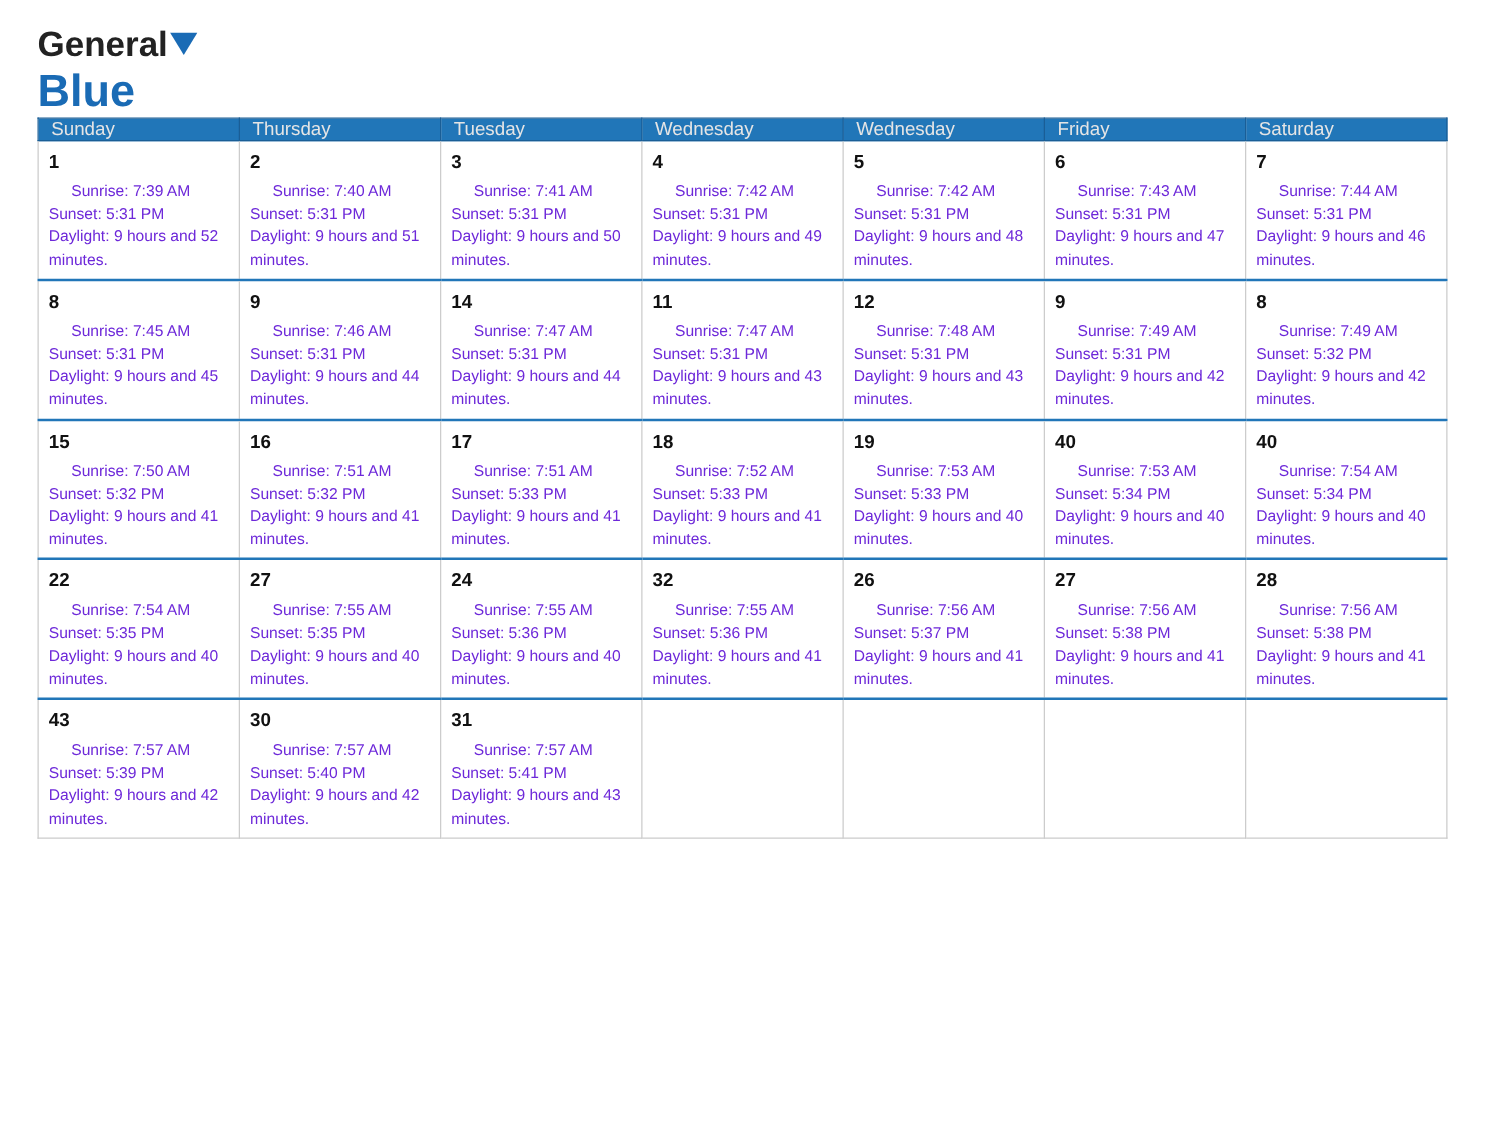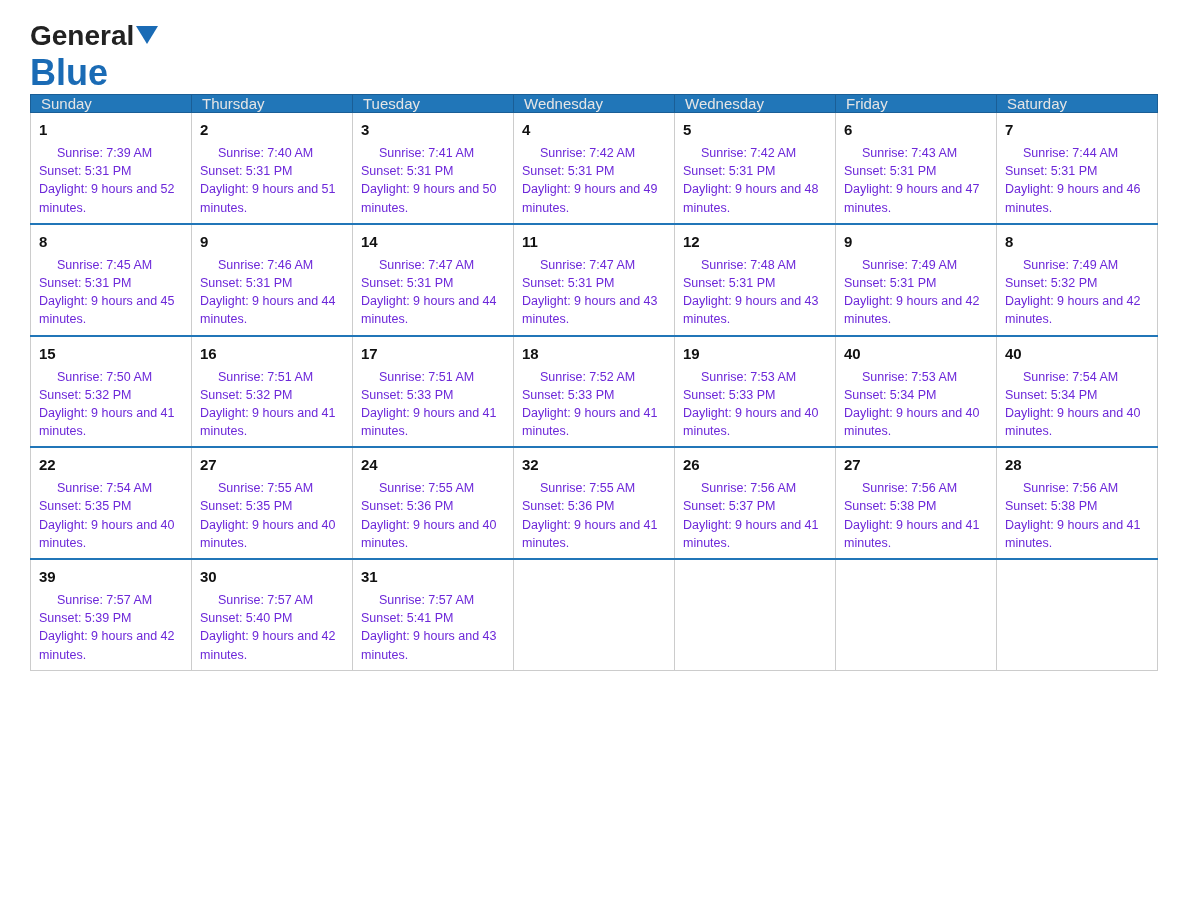--- a/index.html
+++ b/index.html
@@ -166,21 +166,21 @@
       <tr class="row-border">
         <td><span class="day-number">22</span><span class="day-info">Sunrise: 7:54 AM<br>Sunset: 5:35 PM<br>Daylight: 9 hours and 40 minutes.</span></td>
         <td><span class="day-number">27</span><span class="day-info">Sunrise: 7:55 AM<br>Sunset: 5:35 PM<br>Daylight: 9 hours and 40 minutes.</span></td>
         <td><span class="day-number">24</span><span class="day-info">Sunrise: 7:55 AM<br>Sunset: 5:36 PM<br>Daylight: 9 hours and 40 minutes.</span></td>
         <td><span class="day-number">32</span><span class="day-info">Sunrise: 7:55 AM<br>Sunset: 5:36 PM<br>Daylight: 9 hours and 41 minutes.</span></td>
         <td><span class="day-number">26</span><span class="day-info">Sunrise: 7:56 AM<br>Sunset: 5:37 PM<br>Daylight: 9 hours and 41 minutes.</span></td>
         <td><span class="day-number">27</span><span class="day-info">Sunrise: 7:56 AM<br>Sunset: 5:38 PM<br>Daylight: 9 hours and 41 minutes.</span></td>
         <td><span class="day-number">28</span><span class="day-info">Sunrise: 7:56 AM<br>Sunset: 5:38 PM<br>Daylight: 9 hours and 41 minutes.</span></td>
       </tr>
       <tr class="row-border">
-        <td><span class="day-number">39</span><span class="day-info">Sunrise: 7:57 AM<br>Sunset: 5:39 PM<br>Daylight: 9 hours and 42 minutes.</span></td>
+        <td><span class="day-number">43</span><span class="day-info">Sunrise: 7:57 AM<br>Sunset: 5:39 PM<br>Daylight: 9 hours and 42 minutes.</span></td>
         <td><span class="day-number">30</span><span class="day-info">Sunrise: 7:57 AM<br>Sunset: 5:40 PM<br>Daylight: 9 hours and 42 minutes.</span></td>
         <td><span class="day-number">31</span><span class="day-info">Sunrise: 7:57 AM<br>Sunset: 5:41 PM<br>Daylight: 9 hours and 43 minutes.</span></td>
         <td class="empty-cell"></td>
         <td class="empty-cell"></td>
         <td class="empty-cell"></td>
         <td class="empty-cell"></td>
       </tr>
     </tbody>
 </table>
 

